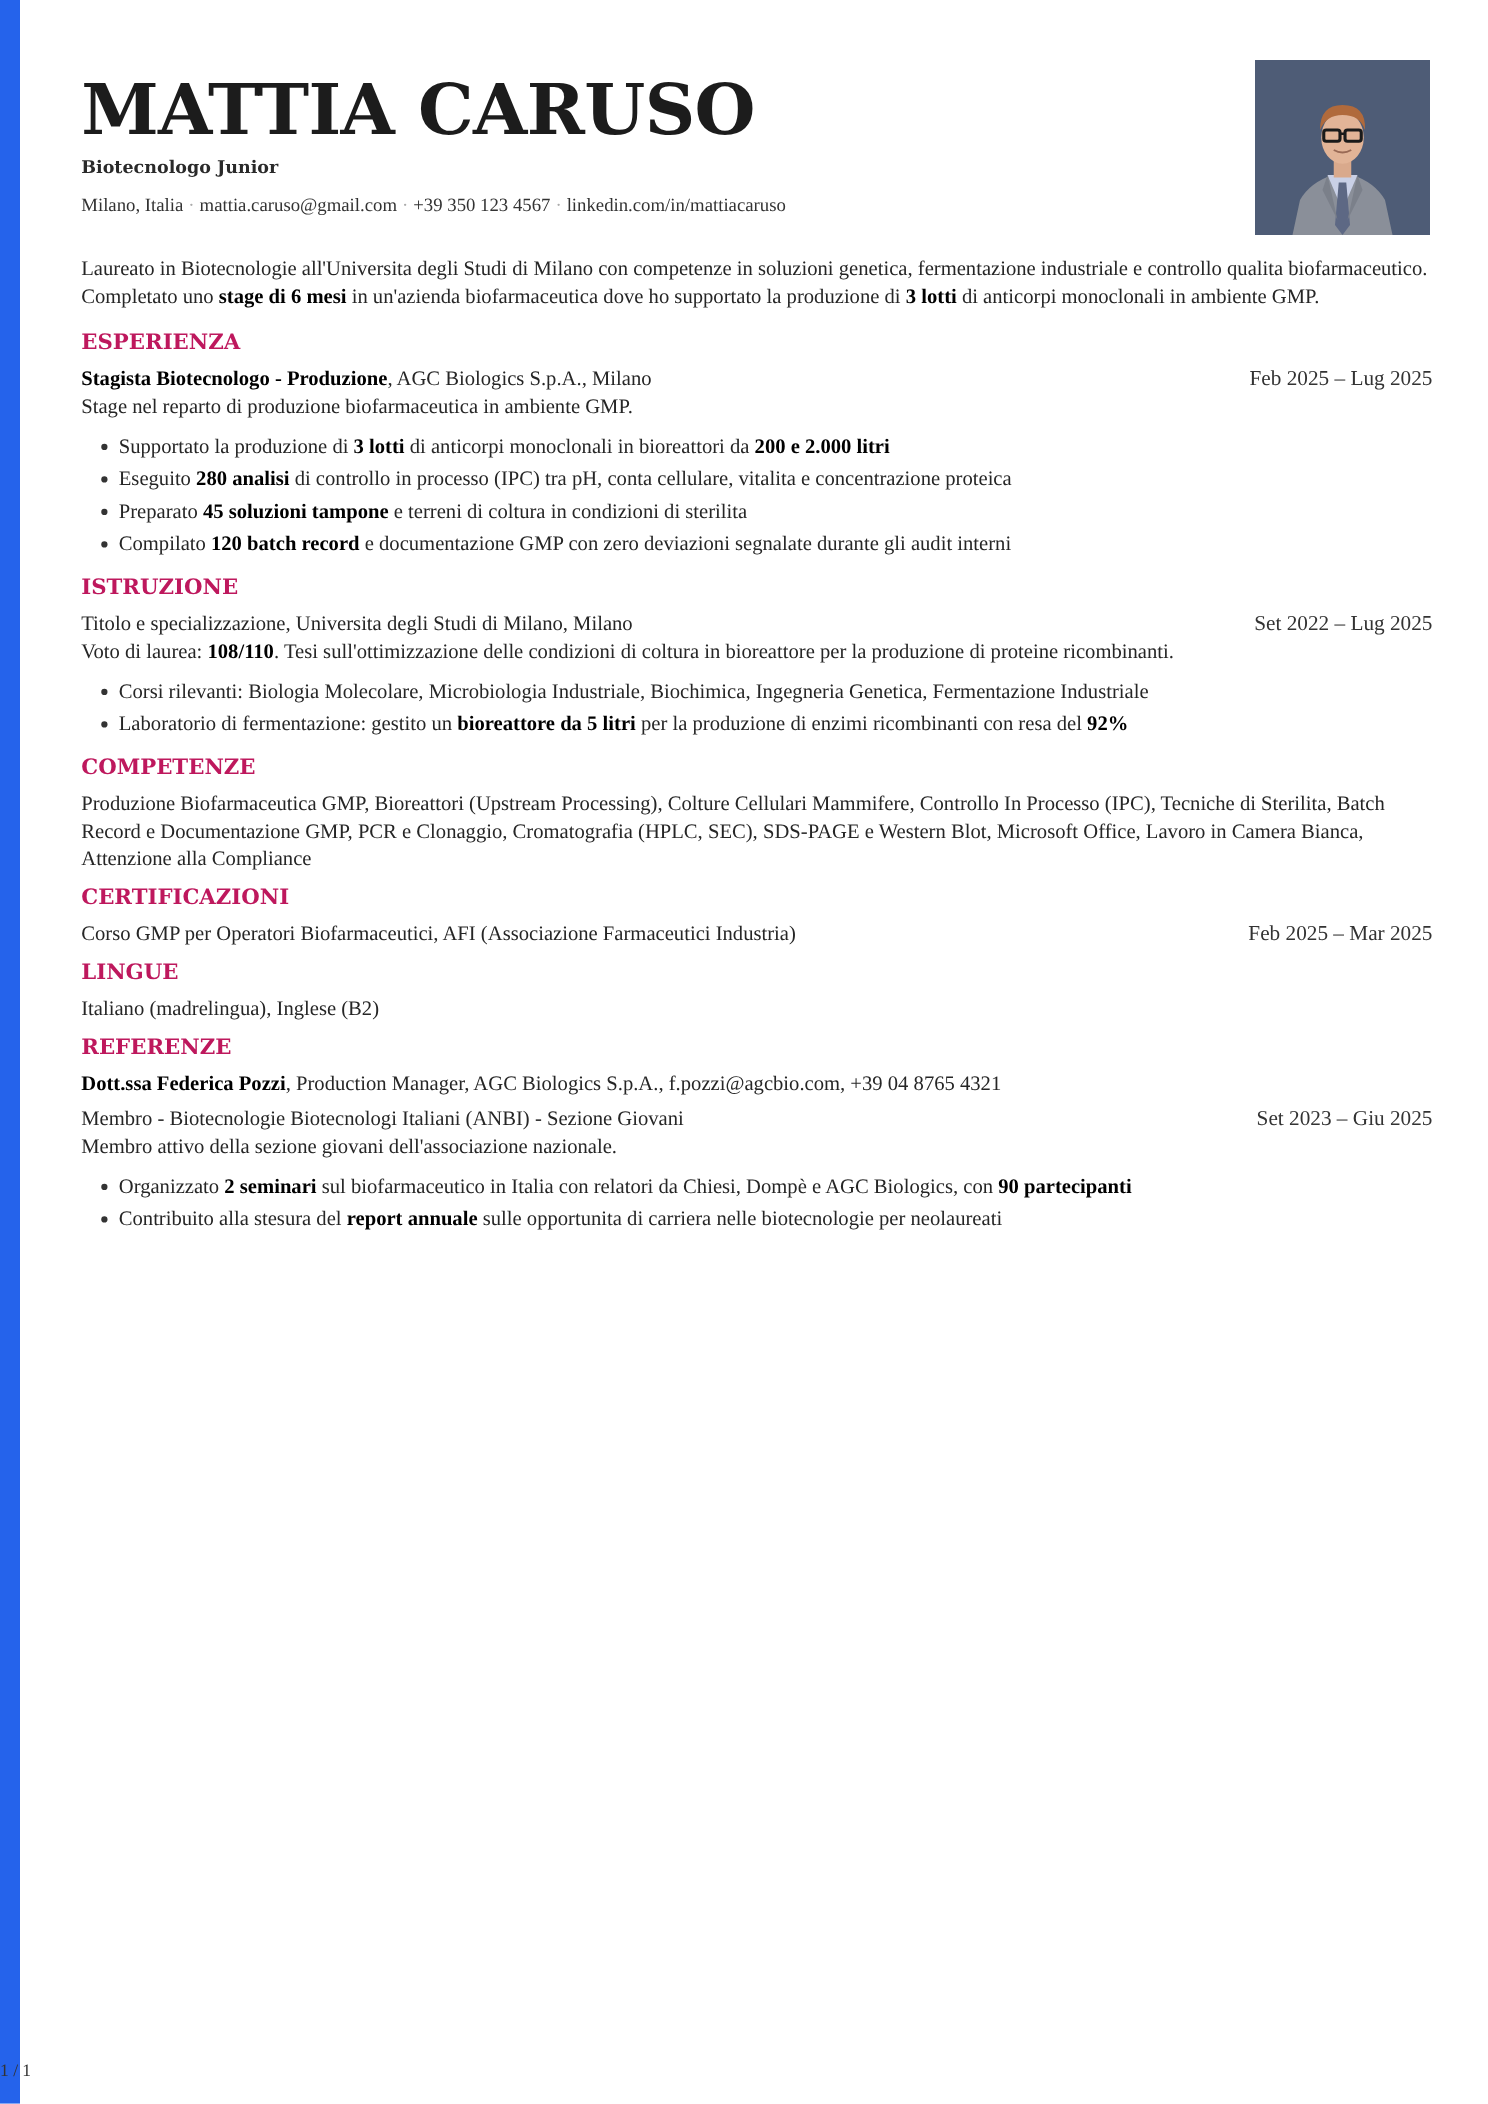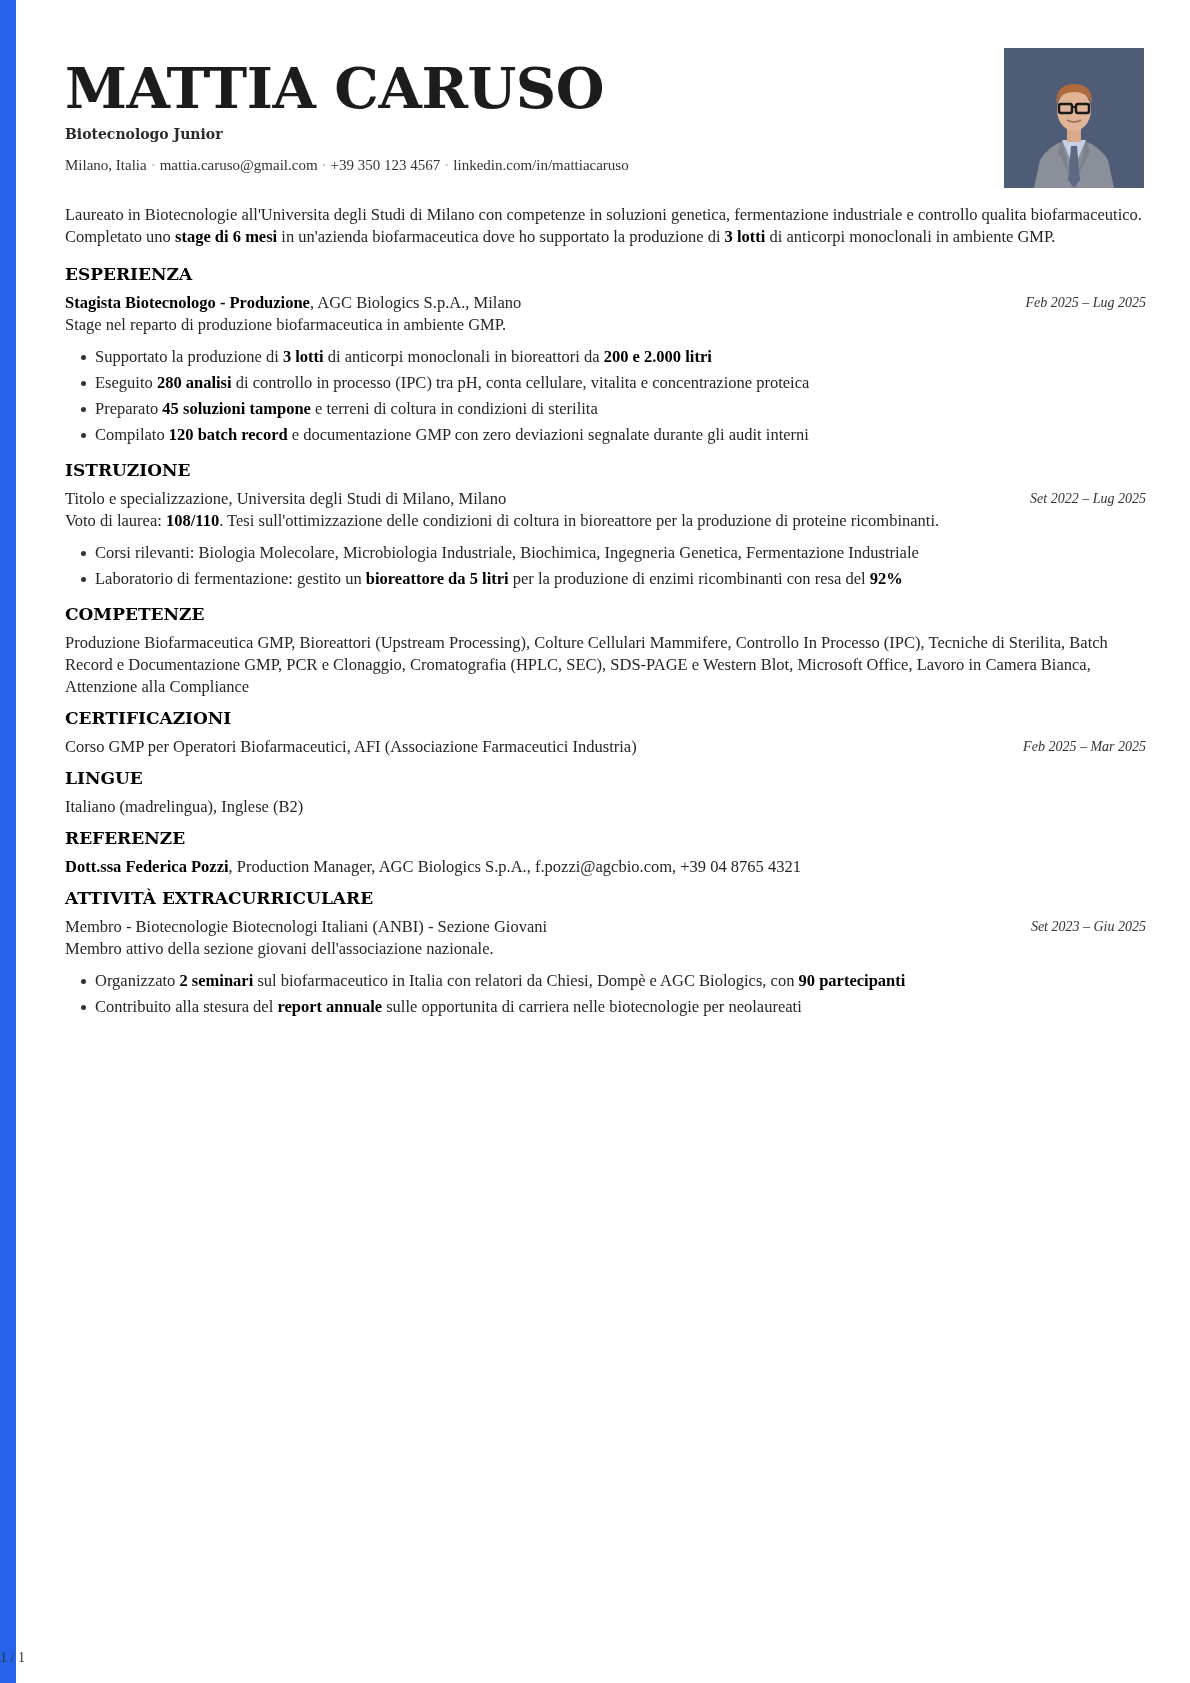--- a/index.html
+++ b/index.html
@@ -37,25 +37,25 @@
     position: absolute; left: 939px; top: 48px; width: 140px; height: 140px;
     background: #4a5670; overflow: hidden;
   }
   .content {
     position: absolute; left: 0; top: 204px; width: 1081px;
     font-size: 16.5px; line-height: 22px; color: #262626;
   }
   .summary { margin-bottom: 14px; }
   .section-title {
     font-family: "DejaVu Serif", serif;
-    font-weight: bold; font-size: 17px; color: #000000;
+    font-weight: bold; font-size: 17px; color: #be185d;
     line-height: 24px; margin-top: 8px; margin-bottom: 6px;
   }
   .entry-head { display: flex; justify-content: space-between; align-items: flex-start; }
-  .date { font-style: italic; font-size: 14px; color: #333; white-space: nowrap; }
+  .date { font-size: 17px; color: #333; white-space: nowrap; }
   .bullets { list-style: none; margin: 8px 0 10px 0; padding-left: 16px; }
   .bullets li { position: relative; padding-left: 14px; line-height: 26px; }
   .bullets li::before {
     content: ""; position: absolute; left: 0; top: 11px; width: 5px; height: 5px;
     border-radius: 50%; background: #333;
   }
   b { font-weight: bold; color: #000000; }
   .para { margin-bottom: 6px; }
   .page-num {
     position: absolute; left: 0; top: 1650px; width: 1190px; 
@@ -141,21 +141,20 @@
       <h2 class="section-title">LINGUE</h2>
       <p class="para">Italiano (madrelingua), Inglese (B2)</p>
     </section>
 
     <section>
       <h2 class="section-title">REFERENZE</h2>
       <p class="para"><b>Dott.ssa Federica Pozzi</b><span>, Production Manager, AGC Biologics S.p.A., f.pozzi@agcbio.com, +39 04 8765 4321</span></p>
     </section>
 
     <section>
-      <h2 class="section-title">ATTIVITÀ EXTRACURRICULARE</h2>
       <div class="entry-head">
         <span>Membro - Biotecnologie Biotecnologi Italiani (ANBI) - Sezione Giovani</span>
         <span class="date">Set 2023 – Giu 2025</span>
       </div>
       <div>Membro attivo della sezione giovani dell'associazione nazionale.</div>
       <ul class="bullets">
         <li><span>Organizzato </span><b>2 seminari</b><span> sul biofarmaceutico in Italia con relatori da Chiesi, Dompè e AGC Biologics, con </span><b>90 partecipanti</b></li>
         <li><span>Contribuito alla stesura del </span><b>report annuale</b><span> sulle opportunita di carriera nelle biotecnologie per neolaureati</span></li>
       </ul>
     </section>

